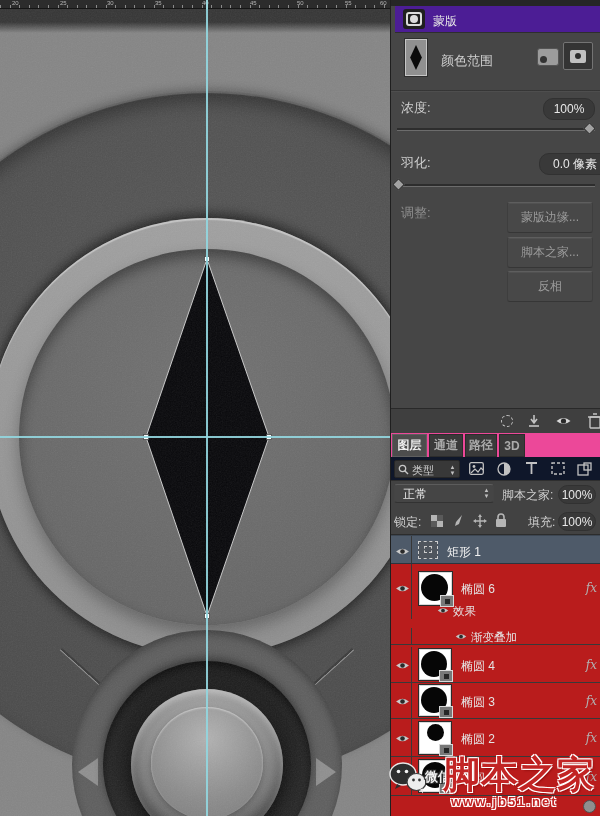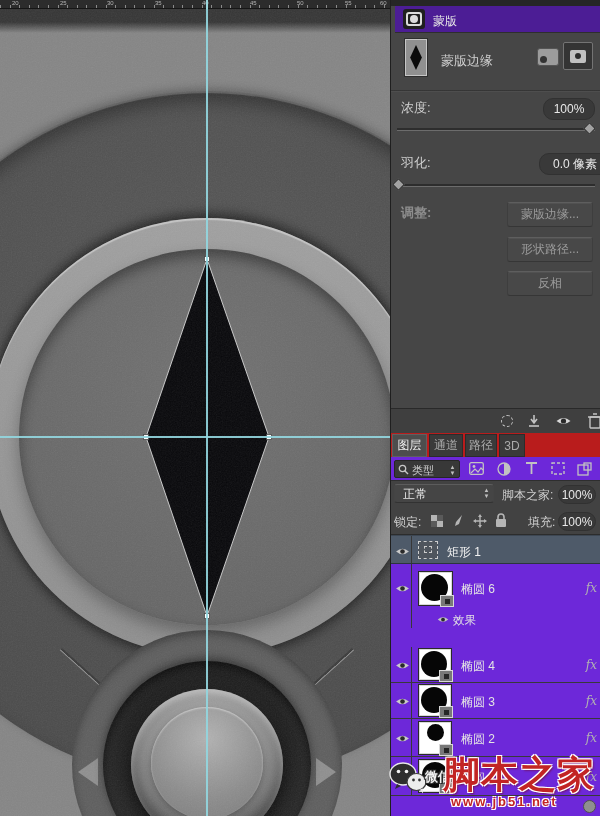--- a/index.html
+++ b/index.html
@@ -75,43 +75,43 @@
   .vectormask-btn .r{position:absolute;left:6px;top:7px;width:16px;height:13px;background:#c0c0c0;border-radius:2px;}
   .vectormask-btn .d{position:absolute;left:11px;top:10px;width:6px;height:6px;background:#2b2b2b;border-radius:50%;}
 
   .divider{left:0;top:90px;width:210px;height:2px;background:linear-gradient(#292929,#5a5a5a);}
 
   .well{background:#393939;border-radius:10px;border:1px solid #313131;color:#e8e8e8;font-size:12px;
      display:flex;align-items:center;justify-content:center;}
   .slider-track{height:3px;background:#2d2d2d;border-bottom:1px solid #6c6c6c;}
   .slider-handle{width:9px;height:9px;background:#a2a2a2;border:1px solid #262626;transform:rotate(45deg);}
 
-  .adj-btn{width:86px;height:25px;background:#484848;border:1px solid;border-color:#5e5e5e #3e3e3e #363636;
+  .adj-btn{width:86px;height:31px;background:#484848;border:1px solid;border-color:#5e5e5e #3e3e3e #363636;
      border-radius:3px;color:#9b9b9b;font-size:12px;display:flex;align-items:center;justify-content:center;
      box-shadow:inset 0 1px 0 rgba(255,255,255,.05);}
 
   .masks-footer{left:0;top:408px;width:210px;height:25px;background:#3f3f3f;border-top:1px solid #292929;}
   .dash-circle{left:110px;top:6px;width:12px;height:12px;border:1px dashed #c3c3c3;border-radius:50%;}
 
-  .tabs-row{left:0;top:433px;width:210px;height:24px;background:#b91c1c;}
+  .tabs-row{left:0;top:433px;width:210px;height:24px;background:#ec4899;font-weight:bold;}
   .tab{position:absolute;top:1px;height:23px;display:flex;align-items:center;justify-content:center;
      font-size:12px;color:#ababab;background:#3a3a3a;border:1px solid #2c2c2c;}
   .tab.active{background:#4d4d4d;border-color:#5f5f5f;color:#ededed;}
 
-  .filter-row{left:0;top:457px;width:210px;height:24px;background:#6d28d9;border-bottom:1px solid #2e2e2e;}
+  .filter-row{left:0;top:457px;width:210px;height:24px;background:#0f172a;border-bottom:1px solid #2e2e2e;}
   .kind-combo{left:3px;top:3px;width:66px;height:18px;background:#383838;border:1px solid #262626;border-radius:2px;}
   .stepper{position:absolute;right:3px;top:3px;width:7px;height:12px;color:#c0c0c0;font-size:6px;line-height:6px;text-align:center;}
 
   .blend-row{left:0;top:481px;width:210px;height:26px;background:#424242;}
   .blend-dd{left:3px;top:3px;width:100px;height:19px;background:#454545;border:1px solid;border-color:#5c5c5c #444 #323232;
      border-radius:3px;}
   .lock-row{left:0;top:507px;width:210px;height:28px;background:#424242;border-bottom:1px solid #2c2c2c;}
 
   
-  .layers-list{left:0;top:535px;width:210px;height:281px;background:#6d28d9;}
+  .layers-list{left:0;top:535px;width:210px;height:281px;background:#b91c1c;}
   .lrow{position:absolute;left:0;width:210px;border-bottom:1px solid #393939;}
   .lrow .gutter{position:absolute;left:20px;top:0;bottom:0;width:1px;background:#383838;}
   .lrow.selected{background:#4e5a69;border-top:1px solid #3d4753;border-bottom:1px solid #2c343e;}
   .thumb{position:absolute;background:#fff;border:1px solid #d9d9d9;outline:1px solid #2a2a2a;}
   .thumb .blackcircle{position:absolute;border-radius:50%;background:#060606;}
   .vbadge{position:absolute;width:14px;height:12px;background:#787878;border:1px solid #d8d8d8;}
   .vbadge .inner{position:absolute;left:4px;top:3px;width:5px;height:5px;background:#262626;}
   .rectthumb{position:absolute;width:20px;height:18px;border:1px dashed #cdcdcd;background:#4f555d;}
   .rectthumb .in{position:absolute;left:5px;top:4px;width:8px;height:7px;border:1px dashed #cdcdcd;}
   .fx{position:absolute;right:4px;font-family:"DejaVu Serif",serif;font-style:italic;font-size:12px;color:#b2b2b2;}
@@ -190,21 +190,21 @@
         <div class="rim"></div>
           <div class="dot"></div>
       </div>
       <div class="p-abs txt txt-bright" style="left:38px;top:8px;">蒙版</div>
     </div>
 
     <div class="p-abs shape-row">
       <div class="p-abs shape-tile">
           <div class="dia"></div>
         </div>
-      <div class="p-abs txt" style="left:50px;top:21px;font-size:13px;">蒙版边缘</div>
+      <div class="p-abs txt" style="left:50px;top:21px;font-size:13px;">颜色范围</div>
       <div class="p-abs addmask-btn">
           <div class="c"></div>
         </div>
       <div class="p-abs vectormask-btn">
         <div class="r"></div>
           <div class="d"></div>
       </div>
     </div>
 
     <div class="p-abs divider"></div>
@@ -212,23 +212,23 @@
     <div class="p-abs txt" style="left:10px;top:101px;font-size:13px;">浓度:</div>
     <div class="p-abs well" style="left:152px;top:98px;width:52px;height:22px;">100%</div>
     <div class="p-abs slider-track" style="left:6px;top:128px;width:198px;"></div>
     <div class="p-abs slider-handle" style="left:194px;top:124px;"></div>
 
     <div class="p-abs txt" style="left:10px;top:156px;font-size:13px;">羽化:</div>
     <div class="p-abs well" style="left:148px;top:153px;width:72px;height:22px;">0.0 像素</div>
     <div class="p-abs slider-track" style="left:6px;top:184px;width:198px;"></div>
     <div class="p-abs slider-handle" style="left:3px;top:180px;"></div>
 
-    <div class="p-abs txt txt-dim" style="left:10px;top:206px;font-size:13px;font-weight:bold;">调整:</div>
+    <div class="p-abs txt txt-dim" style="left:10px;top:206px;font-size:13px;">调整:</div>
     <div class="p-abs adj-btn" style="left:116px;top:202px;">蒙版边缘...</div>
-    <div class="p-abs adj-btn" style="left:116px;top:237px;">形状路径...</div>
+    <div class="p-abs adj-btn" style="left:116px;top:237px;">脚本之家...</div>
     <div class="p-abs adj-btn" style="left:116px;top:271px;">反相</div>
 
     <div class="p-abs masks-footer">
       <div class="p-abs dash-circle"></div>
       <svg class="icon" style="left:136px;top:5px;" width="14" height="14" viewBox="0 0 14 14">
         <path d="M7 1 v7 M4 5 l3 4 3-4" stroke="#c3c3c3" stroke-width="1.6" fill="none"></path>
         <path d="M2 12 h10" stroke="#c3c3c3" stroke-width="1.6"></path>
       </svg>
       <svg class="icon" style="left:164px;top:6px;" width="17" height="12" viewBox="0 0 16 12">
         <path d="M1 6 Q8 0 15 6 Q8 12 1 6Z" fill="#d8d8d8"></path>
@@ -332,29 +332,37 @@
         <div class="thumb" style="left:28px;top:8px;width:33px;height:33px;">
           <div class="blackcircle" style="left:1px;top:1px;width:27px;height:27px;"></div>
           <div class="vbadge" style="right:-3px;bottom:-3px;">
               <div class="inner"></div>
             </div>
         </div>
         <span class="lname" style="left:70px;top:17px;">椭圆 6</span>
         <span class="fx" style="top:17px;">fx</span>
       </div>
 
-      <div class="lrow" style="top:77px;height:16px;border-bottom:none;padding-left:39px;">
+      <div class="lrow" style="top:68px;height:16px;border-bottom:none;padding-left:39px;">
         <svg class="icon" style="left:46px;top:3px;" width="12" height="9" viewBox="0 0 16 12">
           <path d="M1 6 Q8 0 15 6 Q8 12 1 6Z" fill="#c2c2c2"></path>
             <circle cx="8" cy="6" r="2.5" fill="#2a2a2a"></circle>
         </svg>
         <div class="gutter"></div>
         <span class="lname" style="left:62px;top:1px;font-size:11.5px;">效果</span>
       </div>
 
+      <div class="lrow" style="top:93px;height:17px;">
+        <svg class="icon" style="left:64px;top:4px;" width="12" height="9" viewBox="0 0 16 12">
+          <path d="M1 6 Q8 0 15 6 Q8 12 1 6Z" fill="#c2c2c2"></path>
+            <circle cx="8" cy="6" r="2.5" fill="#2a2a2a"></circle>
+        </svg>
+        <div class="gutter"></div>
+        <span class="lname" style="left:80px;top:2px;font-size:11.5px;">渐变叠加</span>
+      </div>
 
       <div class="lrow" style="top:112px;height:36px;">
         <svg class="icon" style="left:4px;top:13px;" width="15" height="11" viewBox="0 0 16 12">
           <path d="M1 6 Q8 0 15 6 Q8 12 1 6Z" fill="#c9c9c9"></path>
             <circle cx="8" cy="6" r="2.5" fill="#2a2a2a"></circle>
         </svg>
         <div class="gutter"></div>
         <div class="thumb" style="left:28px;top:2px;width:32px;height:31px;">
           <div class="blackcircle" style="left:1px;top:1px;width:26px;height:26px;"></div>
           <div class="vbadge" style="right:-3px;bottom:-3px;">

